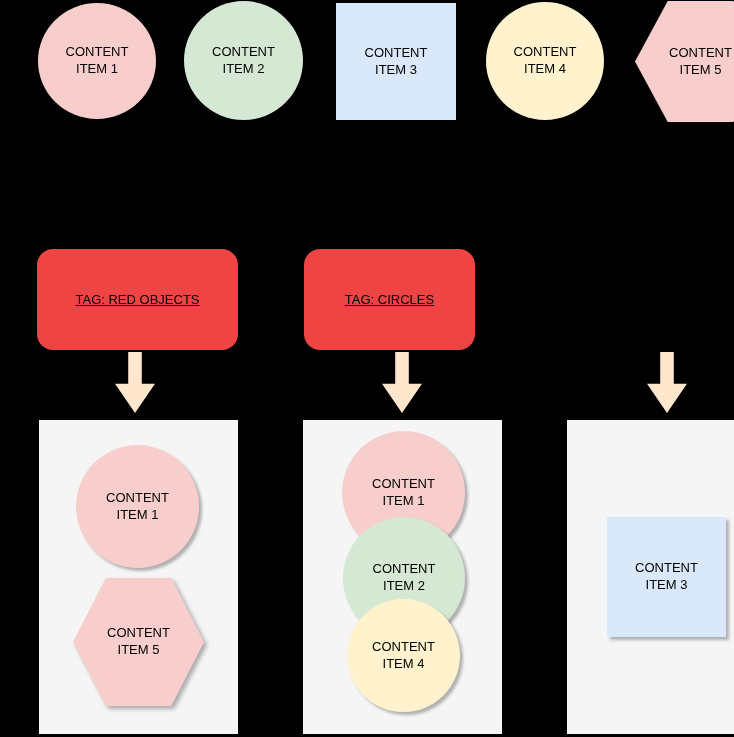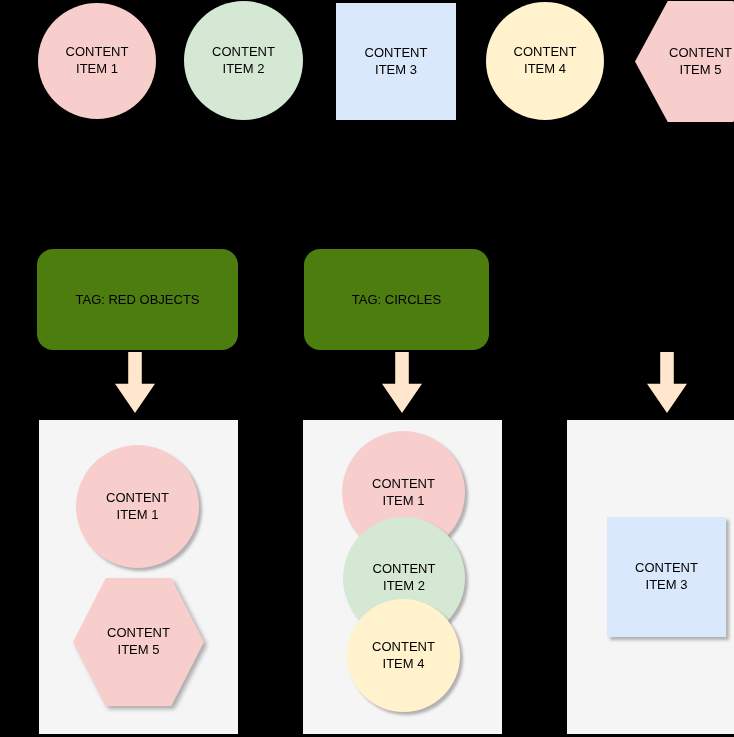--- a/index.html
+++ b/index.html
@@ -24,23 +24,23 @@
     display:flex; align-items:center; justify-content:center;
     text-align:center; font-size:13px; line-height:1.3; white-space:pre-line;
   }
 
   .fill-pink   { background:#f8cecc; }
   .fill-green  { background:#d5e8d4; }
   .fill-blue   { background:#dae8fc; }
   .fill-yellow { background:#fff2cc; }
 
   .tag {
-    position:absolute; background:#4d7c0f; border-radius:16px;
+    position:absolute; background:#ef4444; border-radius:16px;
     display:flex; align-items:center; justify-content:center;
-    text-align:center; font-size:13px; height:101px;
+    text-align:center; font-size:13px; height:101px;text-decoration:underline;
   }
   .block-arrow {
     position:absolute; width:40px; height:61px; background:#ffe6cc;
     clip-path:polygon(33% 0, 67% 0, 67% 52%, 100% 52%, 50% 100%, 0 52%, 33% 52%);
   }
   .container-box { position:absolute; background:#f5f5f5; top:420px; height:314px; }
 </style>
 </head>
 <body>
 
@@ -57,21 +57,21 @@
 
   <div class="shape circle fill-yellow shadowed" style="left:450px; top:2px; width:118px; height:118px;">CONTENT
 ITEM 4</div>
 
   <div class="hex-wrap" style="left:599px; top:1px; width:131px; height:121px;">
     <div class="hex-inner fill-pink">CONTENT
 ITEM 5</div>
   </div>
 
   <div class="tag" style="left:1px; top:249px; width:201px;">TAG: RED OBJECTS</div>
-  <div class="tag" style="left:268px; top:249px; width:185px;">TAG: CIRCLES</div>
+  <div class="tag" style="left:268px; top:249px; width:171px;">TAG: CIRCLES</div>
 
   <div class="block-arrow" style="left:79px;  top:352px;"></div>
   <div class="block-arrow" style="left:346px; top:352px;"></div>
   <div class="block-arrow" style="left:611px; top:352px;"></div>
 
   <div class="container-box" style="left:3px; width:199px;">
     <div class="shape circle fill-pink shadowed" style="left:37px; top:25px; width:123px; height:123px;">CONTENT
 ITEM 1</div>
     <div class="hex-wrap" style="left:34px; top:158px; width:131px; height:128px;">
       <div class="hex-inner fill-pink">CONTENT

